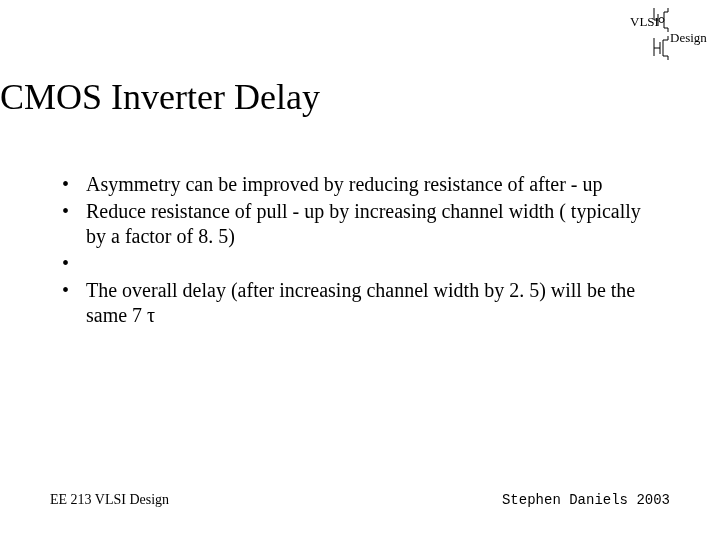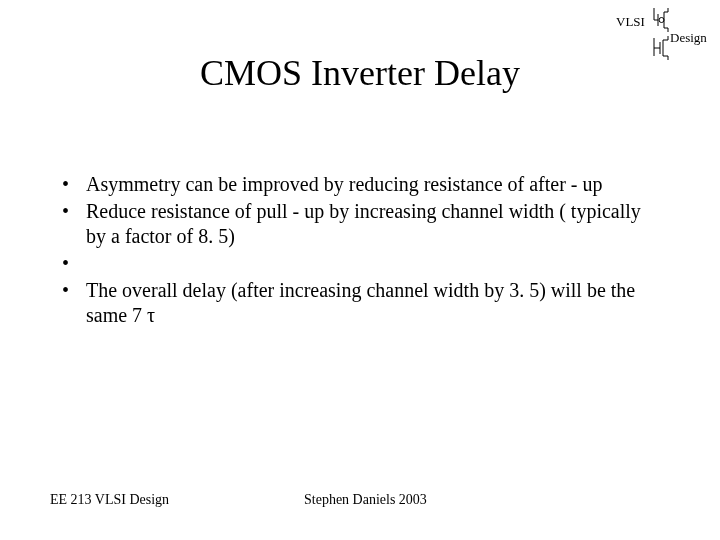--- a/index.html
+++ b/index.html
@@ -15,42 +15,42 @@
   .header-logo {
     position: absolute;
     top: 8px;
     right: 12px;
     width: 140px;
     height: 54px;
   }
   .header-logo .vlsi-label {
     position: absolute;
     top: 6px;
-    left: 48px;
+    left: 62px;
     font-size: 13px;
     font-family: "Times New Roman", serif;
   }
   .header-logo .design-label {
     position: absolute;
     top: 22px;
     left: 102px;
     font-size: 13px;
     font-family: "Times New Roman", serif;
   }
   .transistor-svg {
     position: absolute;
     top: 0;
     left: 0;
   }
   .title {
     position: absolute;
-    top: 52px;
+    top: 76px;
     left: 0;
     width: 100%;
-    text-align: center;
+    text-align: left;
     font-size: 36px;
     font-weight: normal;
     font-family: "Times New Roman", serif;
   }
   .bullets {
     position: absolute;
     top: 172px;
     left: 62px;
     width: 600px;
   }
@@ -74,29 +74,29 @@
   .footer {
     position: absolute;
     bottom: 28px;
     left: 50px;
     width: 620px;
     height: 24px;
     display: flex;
     align-items: center;
     font-size: 14px;
     font-family: "Times New Roman", serif;
-    gap: 24px;
   }
   .footer-left {
     width: 220px;
   }
   .footer-center {
     flex: 1;
-    text-align: left;
+    text-align: right;
     padding-left: 10px;
+    font-family: Liberation Mono, monospace;
   }
 </style>
 </head>
 <body>
 
 <div class="header-logo">
   <svg class="transistor-svg" width="140" height="60">
     <g stroke="#000" stroke-width="1" fill="none">
 
       <line x1="86" y1="0" x2="86" y2="12"></line>
@@ -132,20 +132,20 @@
   </div>
   <div class="bullet-row">
     <div class="bullet-dot">•</div>
     <div class="bullet-text">Reduce resistance of pull - up by increasing channel width ( typically by a factor of 8. 5)</div>
   </div>
   <div class="bullet-row">
     <div class="bullet-dot">•</div>
   </div>
   <div class="bullet-row">
     <div class="bullet-dot">•</div>
-    <div class="bullet-text">The overall delay (after increasing channel width by 3. 5) will be the same 7 τ</div>
+    <div class="bullet-text">The overall delay (after increasing channel width by 2. 5) will be the same 7 τ</div>
   </div>
 </div>
 
 <div class="footer">
   <div class="footer-left">EE 213 VLSI Design</div>
   <div class="footer-center">Stephen Daniels 2003</div>
 </div>
 
 </body></html>

